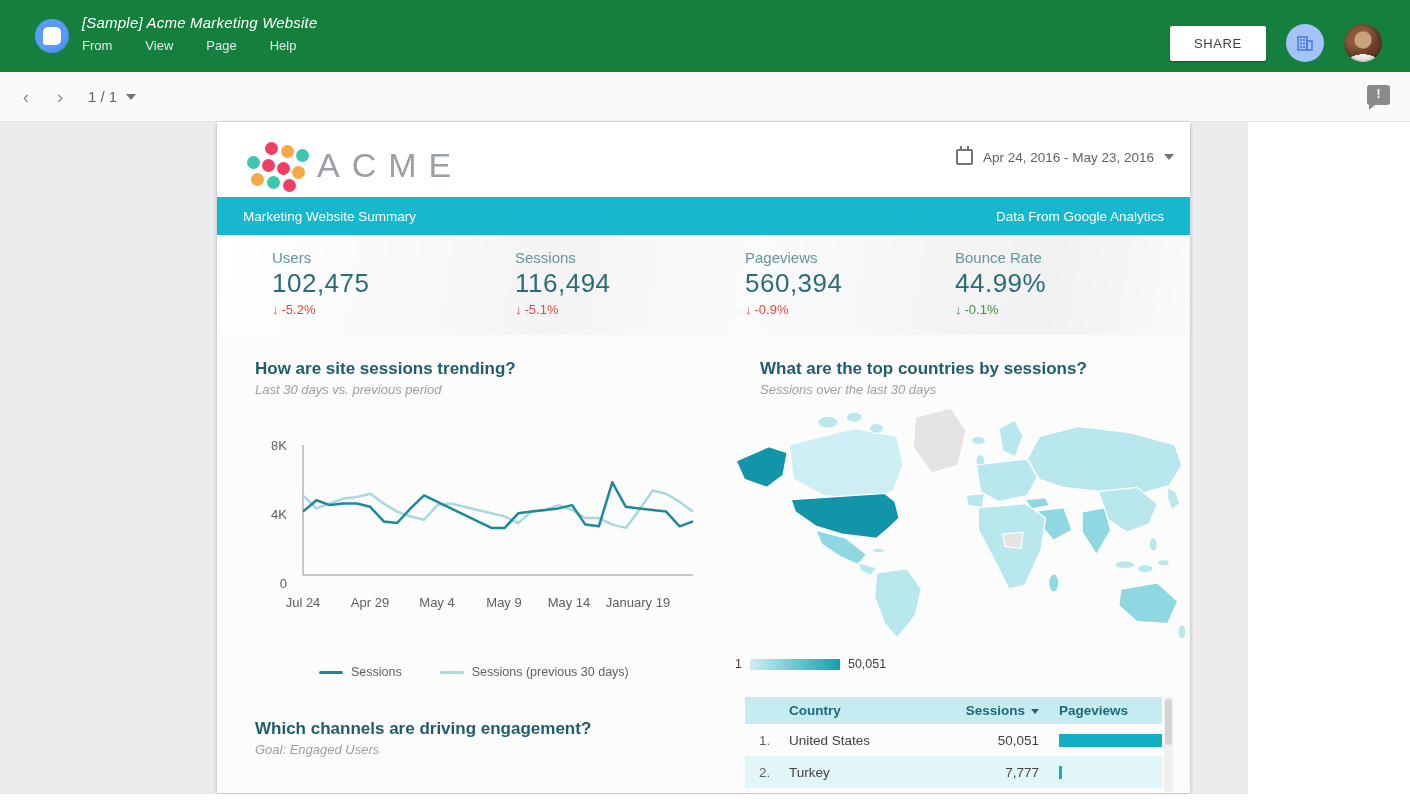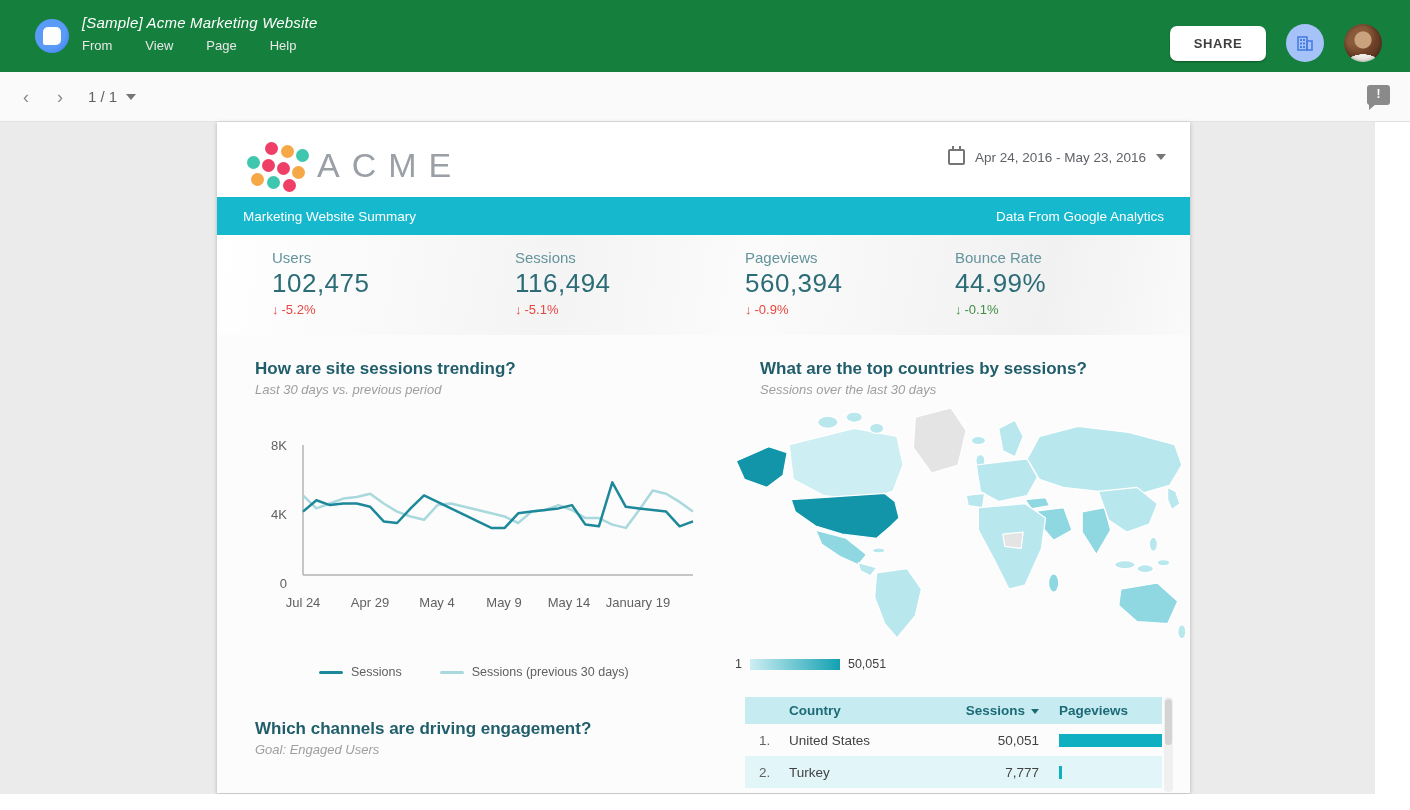--- a/index.html
+++ b/index.html
@@ -7,23 +7,23 @@
     font-family:"Liberation Sans","DejaVu Sans",sans-serif; }
 
   
   .topbar { position:absolute; left:0; top:0; width:1410px; height:72px; background:#15803d; }
   .ds-logo { position:absolute; left:35px; top:19px; width:34px; height:34px; border-radius:50%;
     background:radial-gradient(circle at 38% 35%, #5b9bf8 0 55%, #3a7af0 100%); }
   .ds-logo .squircle { position:absolute; left:8px; top:8px; width:18px; height:18px; background:#fdfdfd; border-radius:5px 5px 5px 2px; }
   .report-title { position:absolute; left:82px; top:14px; color:#ffffff; font-size:15px; font-style:italic; letter-spacing:.2px; }
   .menus { position:absolute; left:82px; top:38px; display:flex; gap:33px; }
   .menus span { color:#e8e8e8; font-size:13px; cursor:default; }
-  .share-btn { position:absolute; right:144px; top:26px; width:96px; height:35px; background:#ffffff; border-radius:7px;
+  .share-btn { position:absolute; right:144px; top:26px; width:96px; height:35px; background:#ffffff; border-radius:2px;
     box-shadow:0 1px 2px rgba(0,0,0,.35); color:#3f3f3f; font-size:13px; letter-spacing:.6px;
-    display:flex; align-items:center; justify-content:center;font-weight:bold; }
+    display:flex; align-items:center; justify-content:center; }
   .org-circle { position:absolute; right:86px; top:24px; width:38px; height:38px; border-radius:50%; background:#a5c3f8;
     display:flex; align-items:center; justify-content:center; }
   .avatar { position:absolute; right:28px; top:24px; width:38px; height:38px; border-radius:50%;
     background:
       radial-gradient(ellipse 26px 14px at 50% 102%, #efece6 0 60%, rgba(0,0,0,0) 61%),
       radial-gradient(circle 9px at 50% 42%, #caa27e 0 90%, rgba(0,0,0,0) 100%),
       radial-gradient(circle at 30% 25%, #8a5a3a 0 30%, #6e4026 55%, #4a2c1c 100%);
     box-shadow:inset 0 0 4px rgba(0,0,0,.4); }
 
   
@@ -32,29 +32,29 @@
     display:flex; align-items:center; justify-content:center; }
   .chev-left { left:14px; } .chev-right { left:48px; }
   .page-indicator { position:absolute; left:88px; top:16px; font-size:15px; color:#5f6368; display:flex; align-items:center; gap:9px; }
   .caret-down { width:0; height:0; border-left:5px solid transparent; border-right:5px solid transparent; border-top:6px solid #757575; display:inline-block; }
   .feedback-icon { position:absolute; right:20px; top:13px; width:23px; height:20px; background:#8a8a8a; border-radius:3px; }
   .feedback-icon:after { content:""; position:absolute; left:2px; bottom:-5px; width:0; height:0;
     border-top:6px solid #8a8a8a; border-right:7px solid transparent; }
   .feedback-icon .excl { position:absolute; left:0; right:0; top:2px; text-align:center; color:#fafafa; font-size:12px; font-weight:bold; }
 
   
-  .workspace { position:absolute; left:0; top:122px; width:1375px; height:672px; background:#ebebeb; }
+  .workspace { position:absolute; left:0; top:122px; width:1248px; height:672px; background:#ebebeb; }
   .canvas { position:absolute; left:217px; top:0; width:973px; height:671px; background:#ffffff;
     box-shadow:0 1px 4px rgba(0,0,0,.25); }
 
   
   .acme-logo { position:absolute; left:28px; top:18px; width:62px; height:56px; }
   .acme-logo i { position:absolute; border-radius:50%; width:13px; height:13px; }
   .brand-word { position:absolute; left:100px; top:24px; font-size:34px; font-weight:300; letter-spacing:12px; color:#9aa0a6; }
-  .datepicker { position:absolute; right:24px; top:27px; display:flex; align-items:center; gap:10px;padding-left:16px; }
+  .datepicker { position:absolute; right:16px; top:27px; display:flex; align-items:center; gap:10px;padding-left:16px; }
   .cal-icon { width:17px; height:16px; border:2px solid #757575; border-radius:2px; position:relative; }
   .cal-icon:before { content:""; position:absolute; left:2px; top:-5px; width:2px; height:4px; background:#757575; }
   .cal-icon:after  { content:""; position:absolute; right:2px; top:-5px; width:2px; height:4px; background:#757575; }
   .date-text { font-size:13.5px; color:#5f6368; }
 
   
   .band { position:absolute; left:0; top:75px; width:973px; height:38px; background:#16b8ce; color:#ffffff;
     display:flex; align-items:center; justify-content:space-between; padding:0 26px; font-size:13.5px; }
 
   

